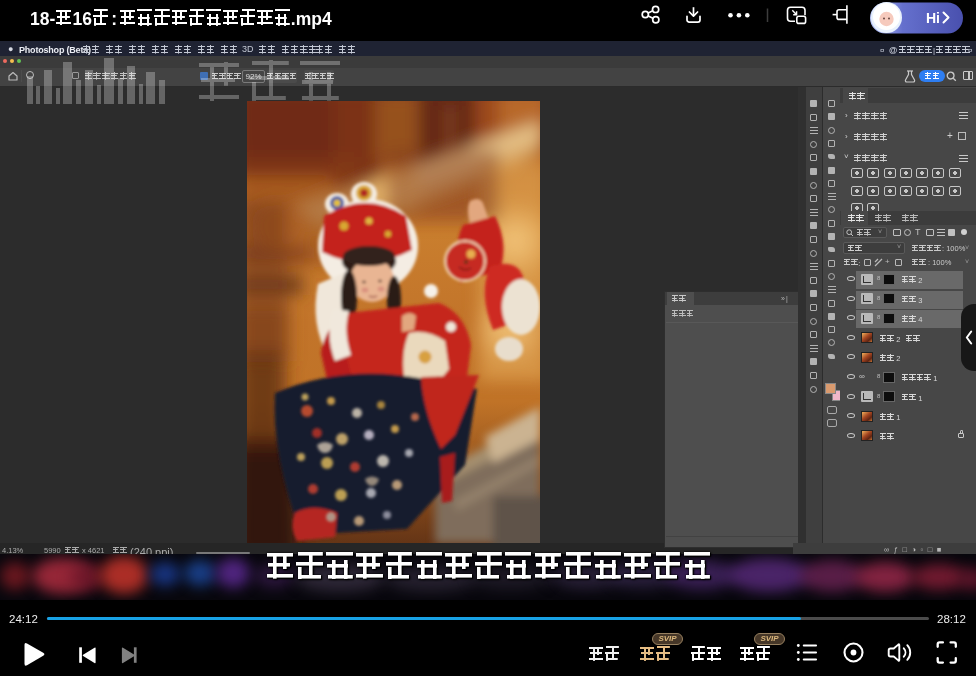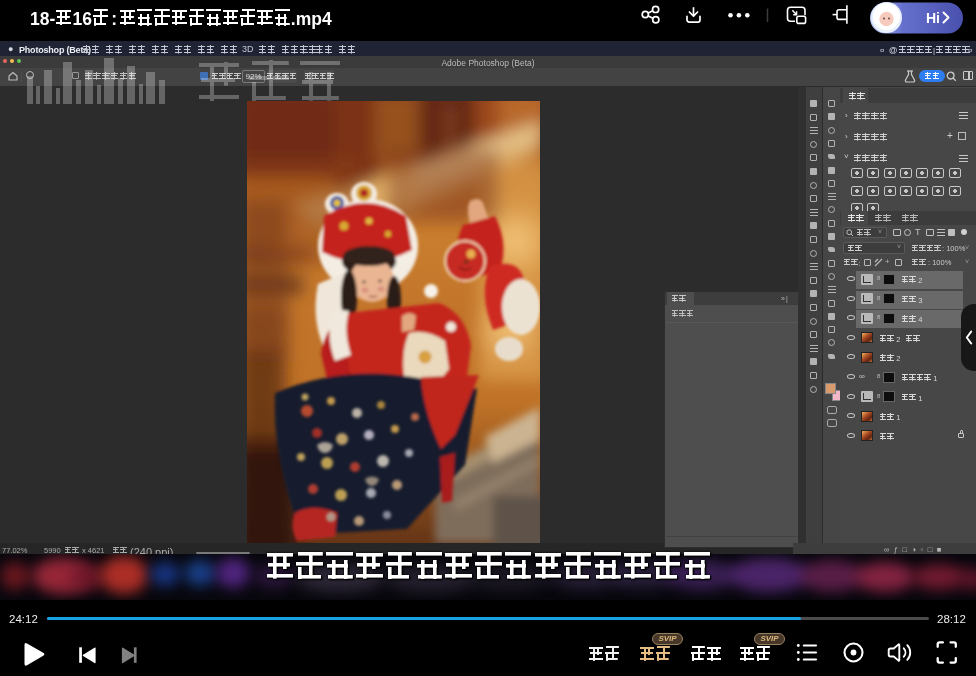--- a/index.html
+++ b/index.html
@@ -58,21 +58,20 @@
 <div class="row" style="left:338px;top:45px;color:#c3c8d4"><span class="g g9"></span><span class="g g9"></span></div>
 <div class="row" style="left:242px;top:44px;color:#c3c8d4;font-size:9px">3D</div>
 <div class="row" style="left:880px;top:45.5px;color:#c7ccd8;font-size:8px">¤</div>
 <div class="row" style="left:889px;top:45px;color:#c7ccd8;font-size:8.5px;font-weight:bold">@</div>
 <div class="row" style="left:898px;top:45.5px;color:#c7ccd8"><span class="g g8"></span><span class="g g8"></span><span class="g g8"></span><span class="g g8"></span><span style="font-size:8px;vertical-align:top">|</span><span class="g g8"></span><span class="g g8"></span><span class="g g8"></span><span class="g g8"></span></div>
 <div class="row" style="left:968px;top:45.5px;color:#c7ccd8;font-size:8px">¤</div>
 
 <div class="ab" style="left:2.8px;top:59px;width:4.4px;height:4.4px;border-radius:50%;background:#ee6a5f"></div>
 <div class="ab" style="left:9.9px;top:59px;width:4.4px;height:4.4px;border-radius:50%;background:#f5bd4f"></div>
 <div class="ab" style="left:17px;top:59px;width:4.4px;height:4.4px;border-radius:50%;background:#62c554"></div>
-<div class="row" style="left:0;top:57.5px;width:976px;text-align:center;color:#bcbcbc;font-size:8.5px">Adobe Photoshop (Beta)</div>
 
 <svg class="ab" style="left:7px;top:70px" width="12" height="12" viewBox="0 0 12 12">
       <path d="M2 6 l4 -3.5 4 3.5 v4 h-8 z" fill="none" stroke="#bbb" stroke-width="1.2" stroke-linejoin="round"></path>
     </svg>
 <div class="ab" style="left:21px;top:70px;width:1px;height:12px;background:#4c4c4c"></div>
 <div class="ab" style="left:26px;top:71px;width:8px;height:8px;border:1.3px solid #bbb;border-radius:50%"></div>
 <div class="ab" style="left:72px;top:72px;width:7px;height:7px;border:1px solid #9a9a9a;border-radius:1px"></div>
 <div class="row" style="left:84px;top:72px;color:#c3c3c3"><span class="g g8"></span><span class="g g8"></span><span class="g g8"></span><span class="g g8"></span><span class="g g8"></span><span class="g g8"></span></div>
 <div class="ab" style="left:200px;top:72px;width:7.5px;height:7.5px;background:#3f6fb5;border-radius:1px"></div>
 <div class="row" style="left:211px;top:72.5px;color:#c9c9c9"><span class="g g7"></span><span class="g g7"></span><span class="g g7"></span><span class="g g7"></span></div>
@@ -240,21 +239,21 @@
 <circle cx="84" cy="416" r="5" fill="#b0a090"></circle>
           <circle cx="112" cy="420" r="5" fill="#caa880"></circle>
 <circle cx="140" cy="414" r="4" fill="#9a9aa8"></circle>
           <circle cx="58" cy="296" r="3.5" fill="#d0b060"></circle>
 <path d="M70 344 q8 -6 16 0 q-2 8 -8 8 q-6 0 -8 -8 z" fill="#e8d8c0" opacity=".8"></path>
 <path d="M118 378 q7 -5 14 0 q-2 7 -7 7 q-5 0 -7 -7 z" fill="#e0c8a8" opacity=".7"></path>
 </g>
 </svg>
 </div>
 
-<div class="row" style="left:2px;top:546px;color:#ababab;font-size:7.5px">77.02%</div>
+<div class="row" style="left:2px;top:546px;color:#ababab;font-size:7.5px">4.13%</div>
 <div class="row" style="left:44px;top:546px;color:#ababab;font-size:7.5px">5990</div>
 <div class="row" style="left:64px;top:546.5px;color:#ababab"><span class="g g7"></span><span class="g g7"></span></div>
 <div class="row" style="left:82px;top:546px;color:#ababab;font-size:7.5px">x 4621</div>
 <div class="row" style="left:112px;top:546.5px;color:#ababab"><span class="g g7"></span><span class="g g7"></span></div>
 <div class="row" style="left:130px;top:546px;color:#ababab;font-size:11px">(240 ppi)</div>
 <div class="ab" style="left:196px;top:551.5px;width:54px;height:2px;background:#787878;border-radius:1px"></div>
 
 <div class="ab" style="left:664px;top:291px;width:137px;height:257px;background:#4e4e4e;border:1px solid #2e2e2e">
 <div class="ab" style="left:0;top:0;width:135px;height:13px;background:#3d3d3d"></div>
 <div class="ab" style="left:2px;top:0;width:27px;height:13px;background:#4e4e4e"></div>

